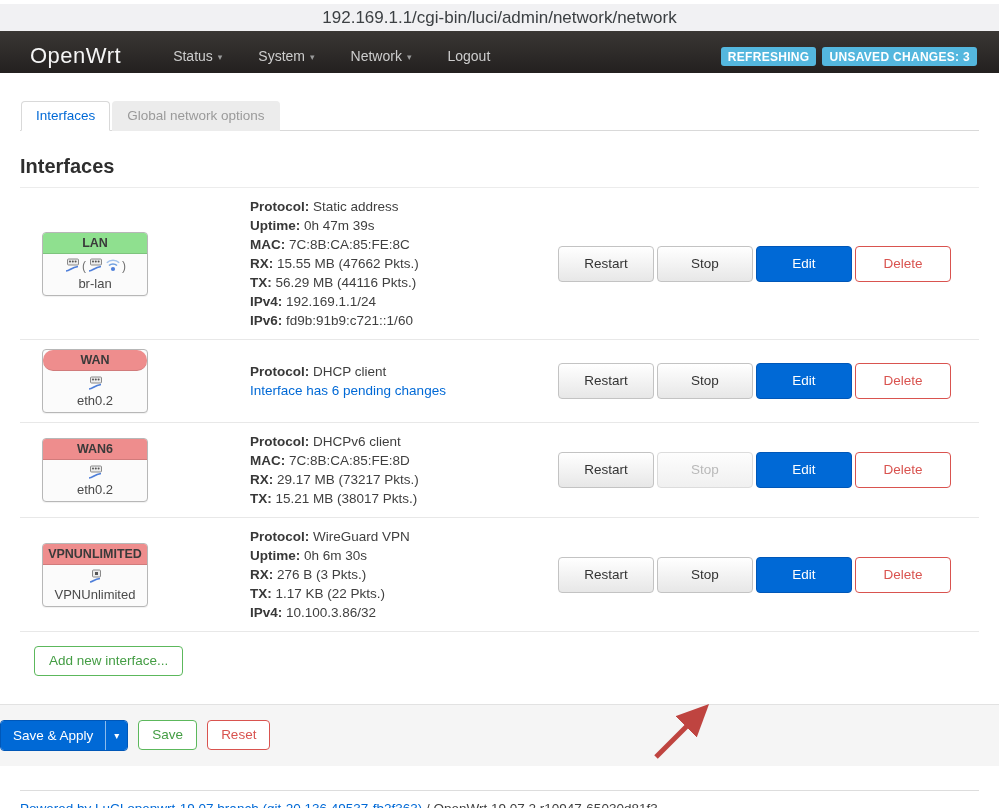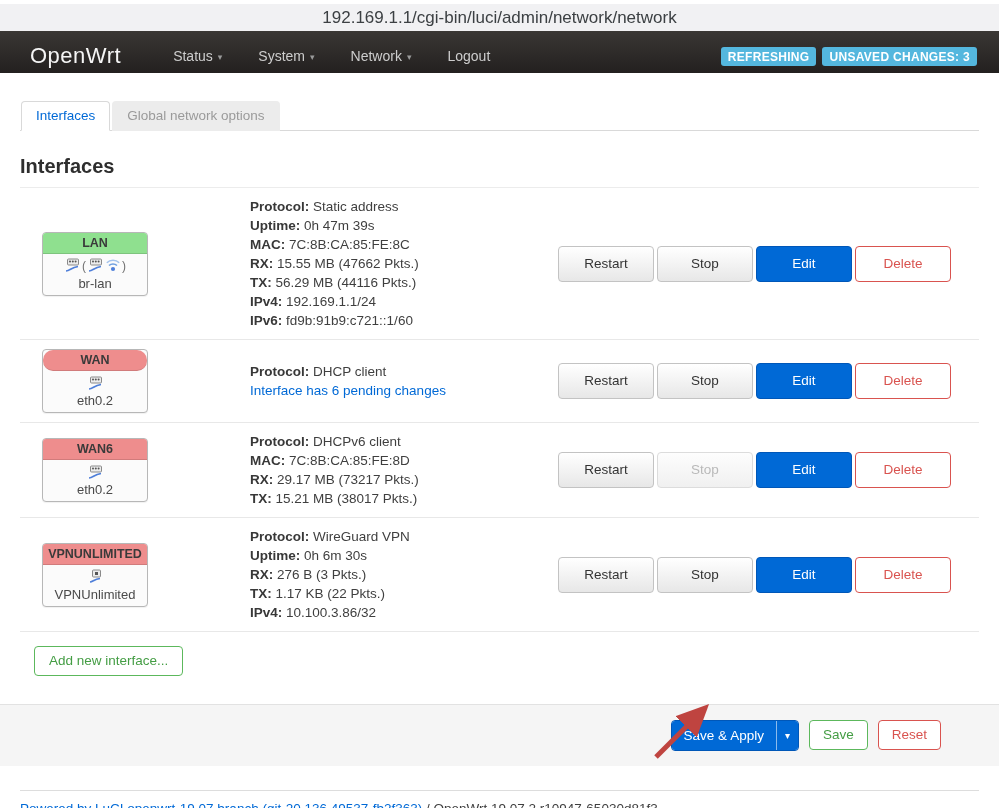--- a/index.html
+++ b/index.html
@@ -171,21 +171,20 @@
   .btn.add-btn { padding: 7px 14px; }
 
   
   .page-actions {
     margin-top: 12px;
     background: #f5f5f5;
     border-top: 1px solid #e2e2e2;
     height: 62px;
     display: flex;
     align-items: center;
-    justify-content: flex-end;
     gap: 10px;
     padding-right: 58px;
   }
   .split-btn {
     display: flex;
     align-items: stretch;
     border-radius: 4px;
     overflow: hidden;
     border: 1px solid #0057b8;
     cursor: pointer;

